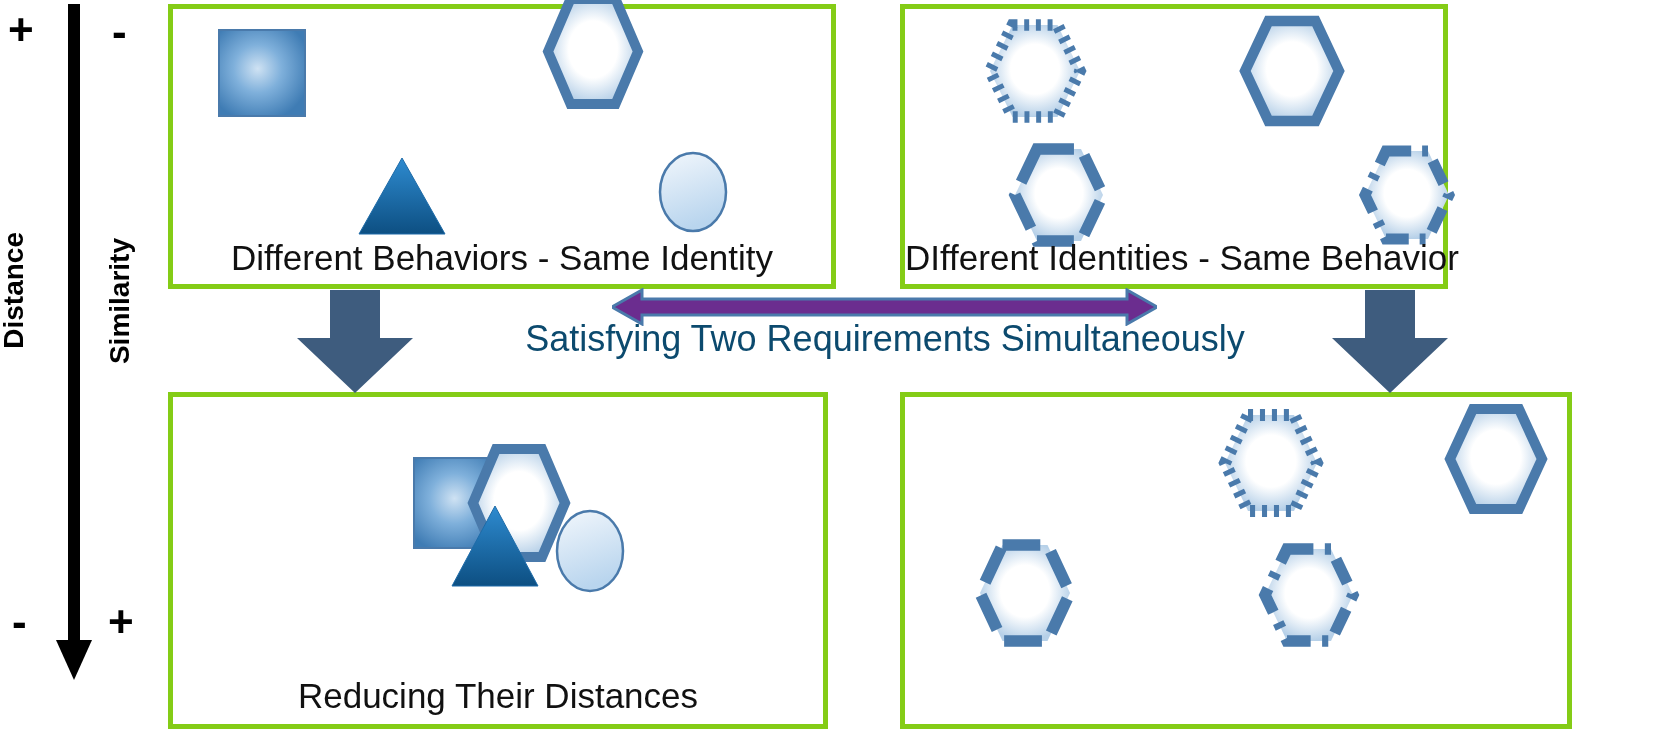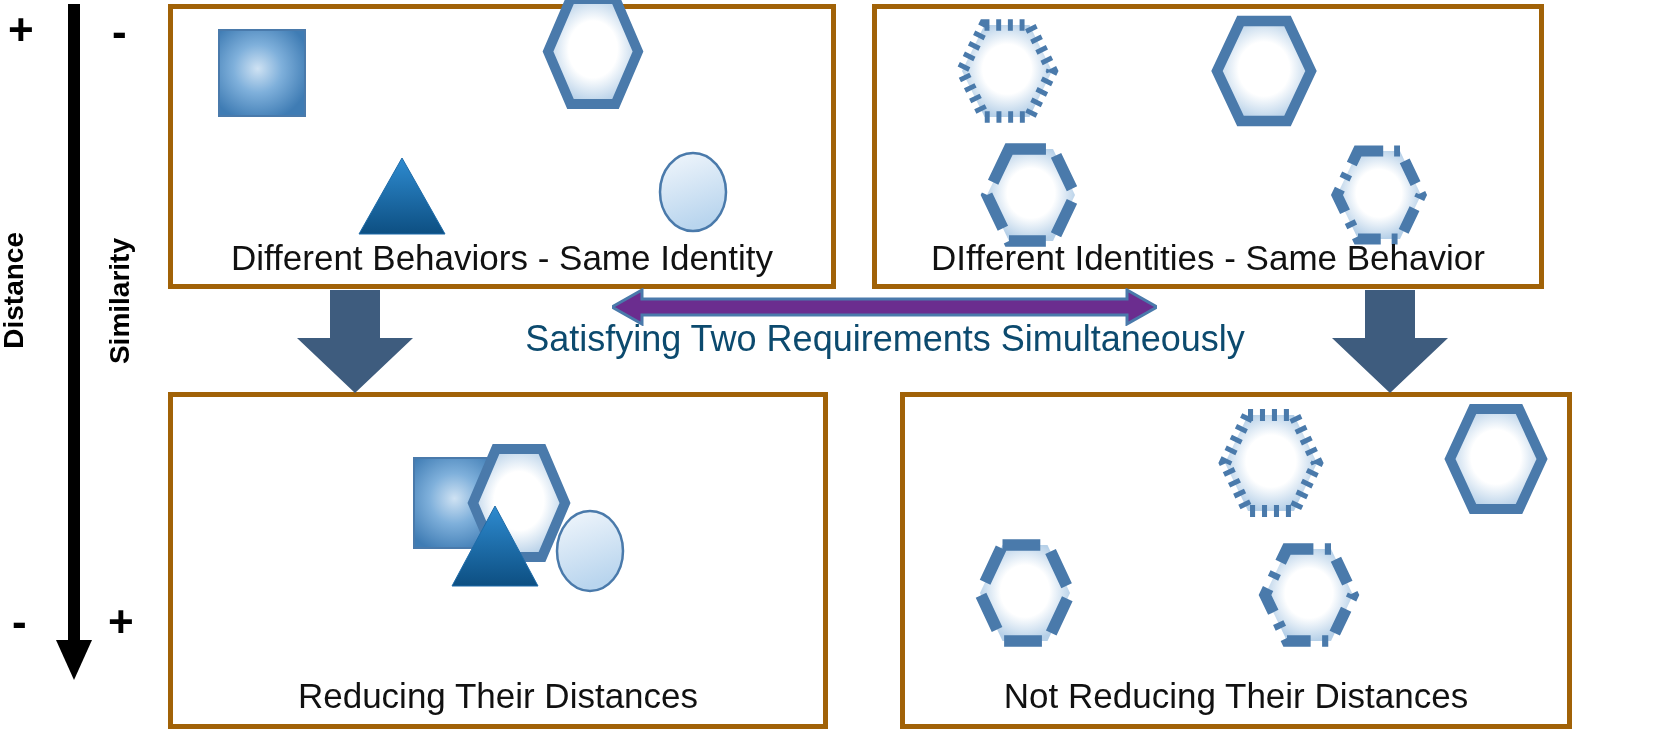--- a/index.html
+++ b/index.html
@@ -19,23 +19,23 @@
               letter-spacing:0px;white-space:nowrap;}
   #axis-distance-label{left:-2px;top:232px;}
   #axis-similarity-label{left:104px;top:238px;}
   #axis-arrow{position:absolute;left:68px;top:4px;width:12px;height:645px;
               background:#000;}
   #axis-arrow-head{position:absolute;left:56px;top:640px;width:0;height:0;
                    border-left:18px solid transparent;border-right:18px solid transparent;
                    border-top:40px solid #000;}
 
   
-  .panel{position:absolute;border:5px solid #a16207;background:#fff;box-sizing:border-box;}
+  .panel{position:absolute;border:5px solid #84cc16;background:#fff;box-sizing:border-box;}
   #panel-tl{left:168px;top:4px;width:668px;height:285px;}
-  #panel-tr{left:872px;top:4px;width:672px;height:285px;}
+  #panel-tr{left:900px;top:4px;width:548px;height:285px;}
   #panel-bl{left:168px;top:392px;width:660px;height:337px;padding-left:44px;}
   #panel-br{left:900px;top:392px;width:672px;height:337px;}
 
   .panel-caption{position:absolute;left:0;width:100%;text-align:center;
                  font-size:35px;white-space:nowrap;color:#111;}
   #cap-tl{bottom:6px;}
   #cap-tr{bottom:6px;}
   #cap-bl{bottom:8px;}
   #cap-br{bottom:8px;}
 
@@ -236,21 +236,20 @@
       <defs>
             <radialGradient id="g15" cx="50%" cy="48%" r="52%">
         <stop offset="0%" stop-color="#ffffff"></stop>
         <stop offset="52%" stop-color="#ffffff"></stop>
         <stop offset="100%" stop-color="#b6d0e8"></stop>
       </radialGradient>
           </defs>
       <polygon points="22,0 66,0 88,46 66,92 22,92 0,46" fill="url(#g15)" stroke="#4a7aab" stroke-width="11.440000000000001" stroke-linejoin="miter" stroke-dasharray="26.4 11.440000000000001 6.16 11.440000000000001"></polygon>
         </svg></div>
     </div>
-  <div class="panel-caption" id="cap-br">Not Reducing Their Distances</div>
 </div>
 
 <div id="arrow-down-left">
   <svg width="120" height="105" viewBox="0 0 120 105">
     <polygon points="35,0 85,0 85,48 118,48 60,103 2,48 35,48" fill="#3e5c7e"></polygon>
   </svg>
 </div>
 
 <div id="arrow-down-right">
   <svg width="120" height="105" viewBox="0 0 120 105">

